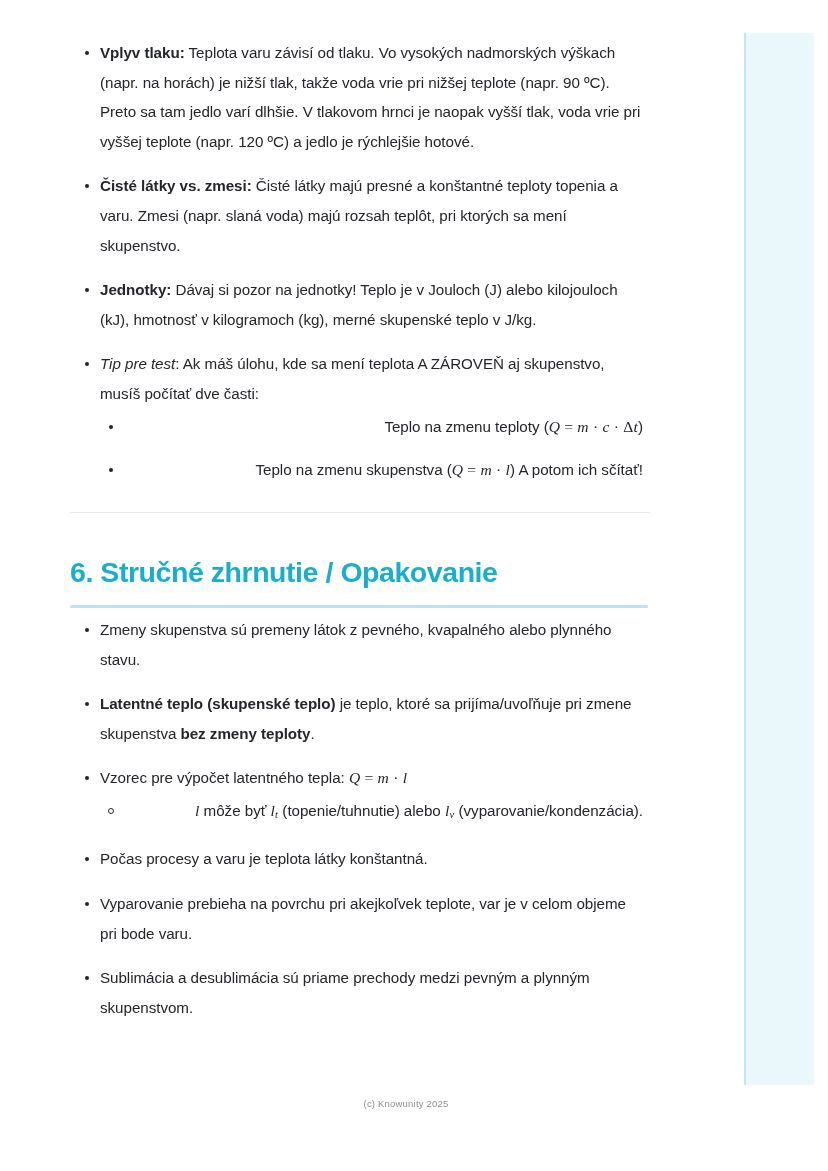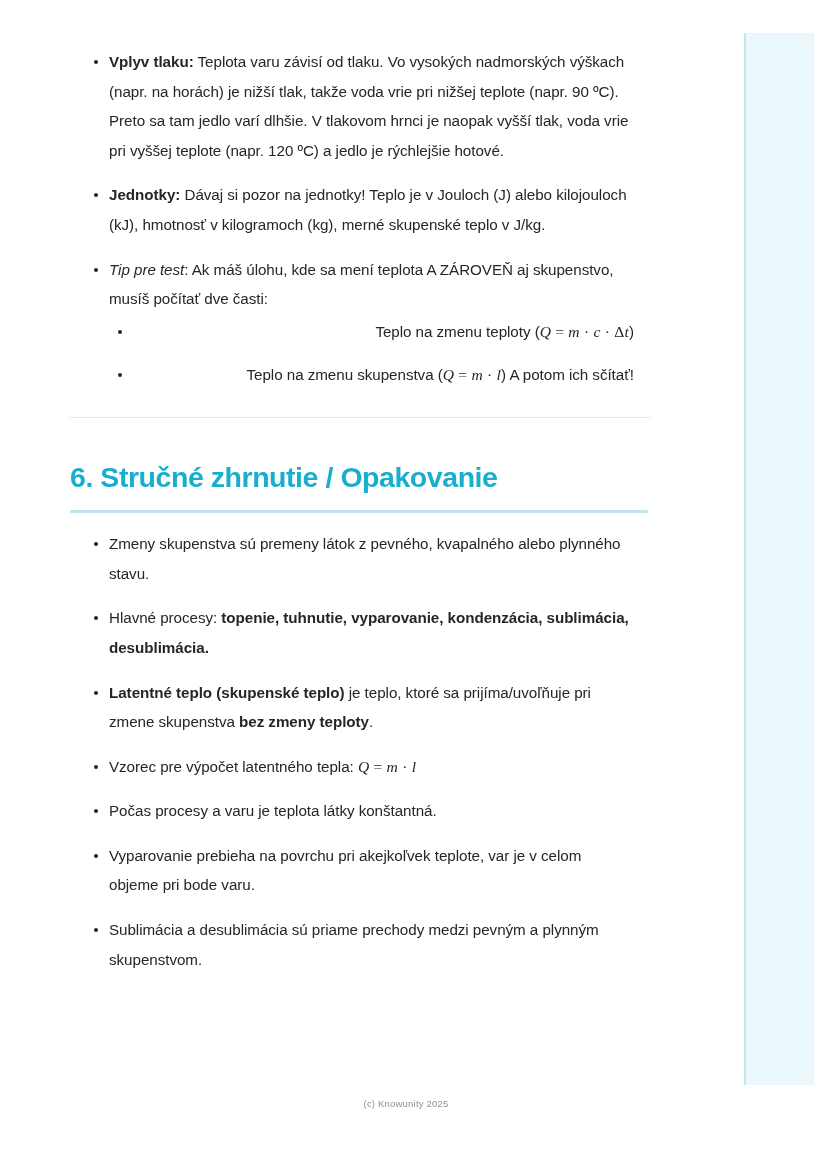--- a/index.html
+++ b/index.html
@@ -37,21 +37,21 @@
   }
 
   .content {
     margin-left: 70px;
     width: 580px;
     padding-top: 31px;
   }
 
   ul.lvl1 {
     list-style: none;
-    margin: 16px;
+    margin: 7px;
     padding: 0;
   }
   ul.lvl1 > li {
     position: relative;
     padding-left: 23px;
     font-size: 15.2px;
     line-height: 29.6px;
     letter-spacing: -0.05px;
     margin-bottom: 15px;
   }
@@ -166,20 +166,23 @@
 
 <div class="page">
   <div class="content">
 
     <ul class="lvl1">
 
       <li>
         <b>Vplyv tlaku:</b><span> Teplota varu závisí od tlaku. Vo vysokých nadmorských výškach (napr. na horách) je nižší tlak, takže voda vrie pri nižšej teplote (napr. 90 ºC). Preto sa tam jedlo varí dlhšie. V tlakovom hrnci je naopak vyšší tlak, voda vrie pri vyššej teplote (napr. 120 ºC) a jedlo je rýchlejšie hotové.</span>
       </li>
 
+      <li>
+        <b>Čisté látky vs. zmesi:</b><span> Čisté látky majú presné a konštantné teploty topenia a varu. Zmesi (napr. slaná voda) majú rozsah teplôt, pri ktorých sa mení skupenstvo.</span>
+      </li>
 
       <li>
         <b>Jednotky:</b><span> Dávaj si pozor na jednotky! Teplo je v Jouloch (J) alebo kilojouloch (kJ), hmotnosť v kilogramoch (kg), merné skupenské teplo v J/kg.</span>
       </li>
 
       <li>
         <i>Tip pre test</i><span>: Ak máš úlohu, kde sa mení teplota A ZÁROVEŇ aj skupenstvo, musíš počítať dve časti:</span>
 
         <ul class="lvl2 tight">
           <li class="dot">
@@ -196,31 +199,33 @@
 
     <h2 class="section-title">6. Stručné zhrnutie / Opakovanie</h2>
     <hr class="title-rule">
 
     <ul class="lvl1 summary-list">
 
       <li>
         <span>Zmeny skupenstva sú premeny látok z pevného, kvapalného alebo plynného stavu.</span>
       </li>
 
-      <li>
-        <span>Hlavné procesy: </span><b>topenie, tuhnutie, vyparovanie, kondenzácia, sublimácia, desublimácia.</b>
-      </li>
 
       <li>
         <b>Latentné teplo (skupenské teplo)</b><span> je teplo, ktoré sa prijíma/uvoľňuje pri zmene skupenstva </span><b>bez zmeny teploty</b><span>.</span>
       </li>
 
       <li>
         <span>Vzorec pre výpočet latentného tepla: </span><span class="math"><span>Q</span> <span class="op">=</span> <span>m</span> <span class="op">·</span> <span>l</span></span>
 
+        <ul class="lvl2">
+          <li class="hollow">
+            <span class="math">l</span><span> môže byť </span><span class="math"><span>l</span><sub>t</sub></span><span> (topenie/tuhnutie) alebo </span><span class="math"><span>l</span><sub>v</sub></span><span> (vyparovanie/kondenzácia).</span>
+          </li>
+        </ul>
       </li>
 
       <li>
         <span>Počas procesy a varu je teplota látky konštantná.</span>
       </li>
 
       <li>
         <span>Vyparovanie prebieha na povrchu pri akejkoľvek teplote, var je v celom objeme pri bode varu.</span>
       </li>
 

